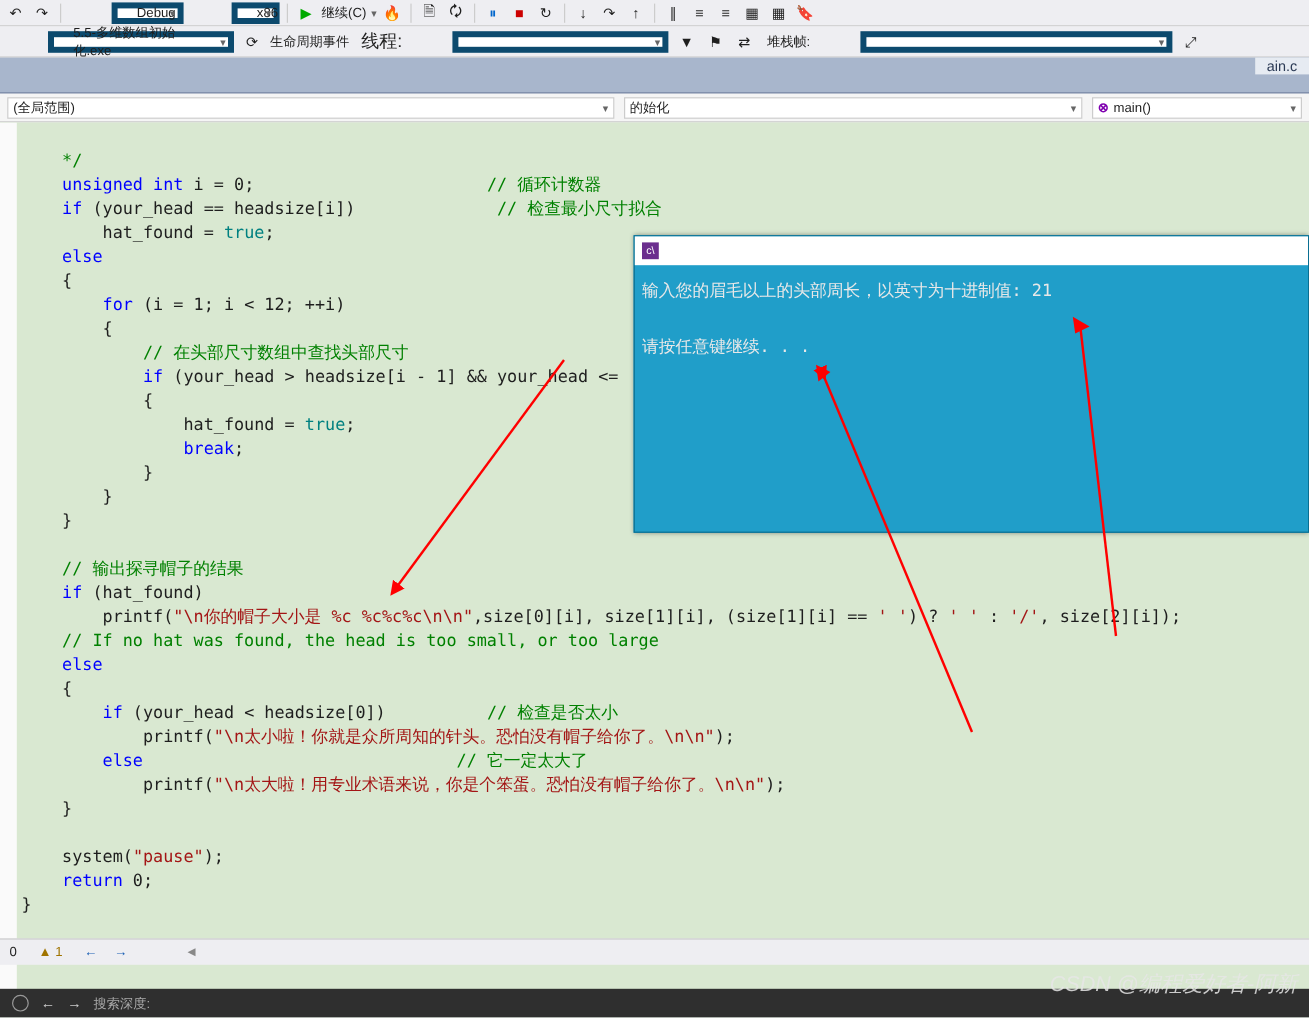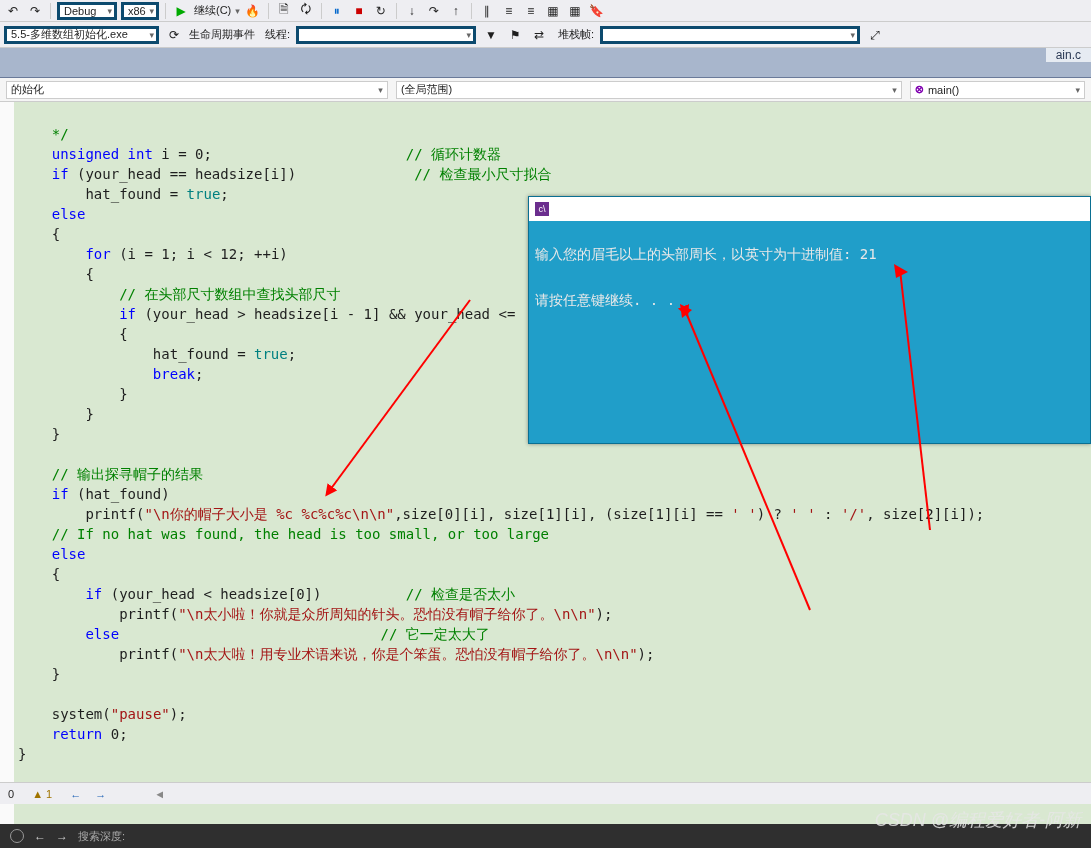--- a/index.html
+++ b/index.html
@@ -23,27 +23,28 @@
     gap: 4px;
   }
   .toolbar-top .sep { width: 1px; height: 16px; background: #ccc; margin: 0 2px; }
   .icon-btn {
     width: 18px; height: 18px;
     display: flex; align-items: center; justify-content: center;
     cursor: pointer;
   }
   .dropdown {
     height: 18px;
-    border: 3px solid #0c4a6e;
+    border: 5px solid #0c4a6e;
     background: #fff;
-    padding: 0 14px 0 4px;
+    padding: 0 14px 0 16px;
     font-size: 11px;
     display: flex;
     align-items: center;
     position: relative;
+    margin-left: 36px;
   }
   .dropdown::after {
     content: "▾"; position: absolute; right: 2px; font-size: 9px; color: #666;
   }
   .toolbar-second {
     display: flex;
     align-items: center;
     height: 26px;
     background: #eeeef2;
     border-bottom: 1px solid #ccc;
@@ -137,21 +138,21 @@
     font-size: 11px;
     gap: 6px;
     color: #333;
   }
   .console-title .icon {
     width: 14px; height: 14px; background: #6b2e8e;
     display: flex; align-items:center; justify-content:center;
     color: #fff; font-size: 9px;
   }
   .console-body {
-    padding: 20px 6px;
+    padding: 9px 6px;
     font-family: Consolas, "NSimSun", monospace;
     font-size: 14px;
     line-height: 26px;
   }
   .console-line { color: #e8e8e8; }
 
   .arrow { position: absolute; z-index: 120; }
 
   .status-bar {
     position: absolute;
@@ -223,21 +224,21 @@
     <span class="icon-btn">🔖</span>
   </div>
 </div>
 
 <div class="toolbar-second">
   <span class="dropdown" style="width:155px">
       <span>5.5-多维数组初始化.exe</span>
     </span>
   <span class="icon-btn">⟳</span>
   <span style="font-size:11px">生命周期事件</span>
-  <span style="font-size:11px;margin-left:4px">线程:</span>
+  <span style="font-size:15px;margin-left:4px">线程:</span>
   <span class="dropdown" style="width:180px"></span>
   <span class="icon-btn">▼</span>
   <span class="icon-btn">⚑</span>
   <span class="icon-btn">⇄</span>
   <span style="font-size:11px;margin-left:4px">堆栈帧:</span>
   <span class="dropdown" style="width:260px"></span>
   <span class="icon-btn">⤢</span>
 </div>
 
 <div class="tab-strip">
@@ -245,25 +246,25 @@
     <span>ain.c</span>
   </div>
   <div class="tab active">
     <span>Hat.c</span>
     <span class="pin">📌</span>
     <span class="close">✕</span>
   </div>
 </div>
 
 <div class="nav-bar">
+  <div class="nav-dd" style="flex:1.2">
+      <span>(全局范围)</span>
+    </div>
   <div class="nav-dd" style="flex:0.9">
       <span>的始化</span>
-    </div>
-  <div class="nav-dd" style="flex:1.2">
-      <span>(全局范围)</span>
     </div>
   <div class="nav-dd" style="flex:0.4">
       <span class="func-icon">⊗</span>
       <span>main()</span>
     </div>
 </div>
 
 <div class="editor">
   <div class="gutter"></div>
   <div class="code">

